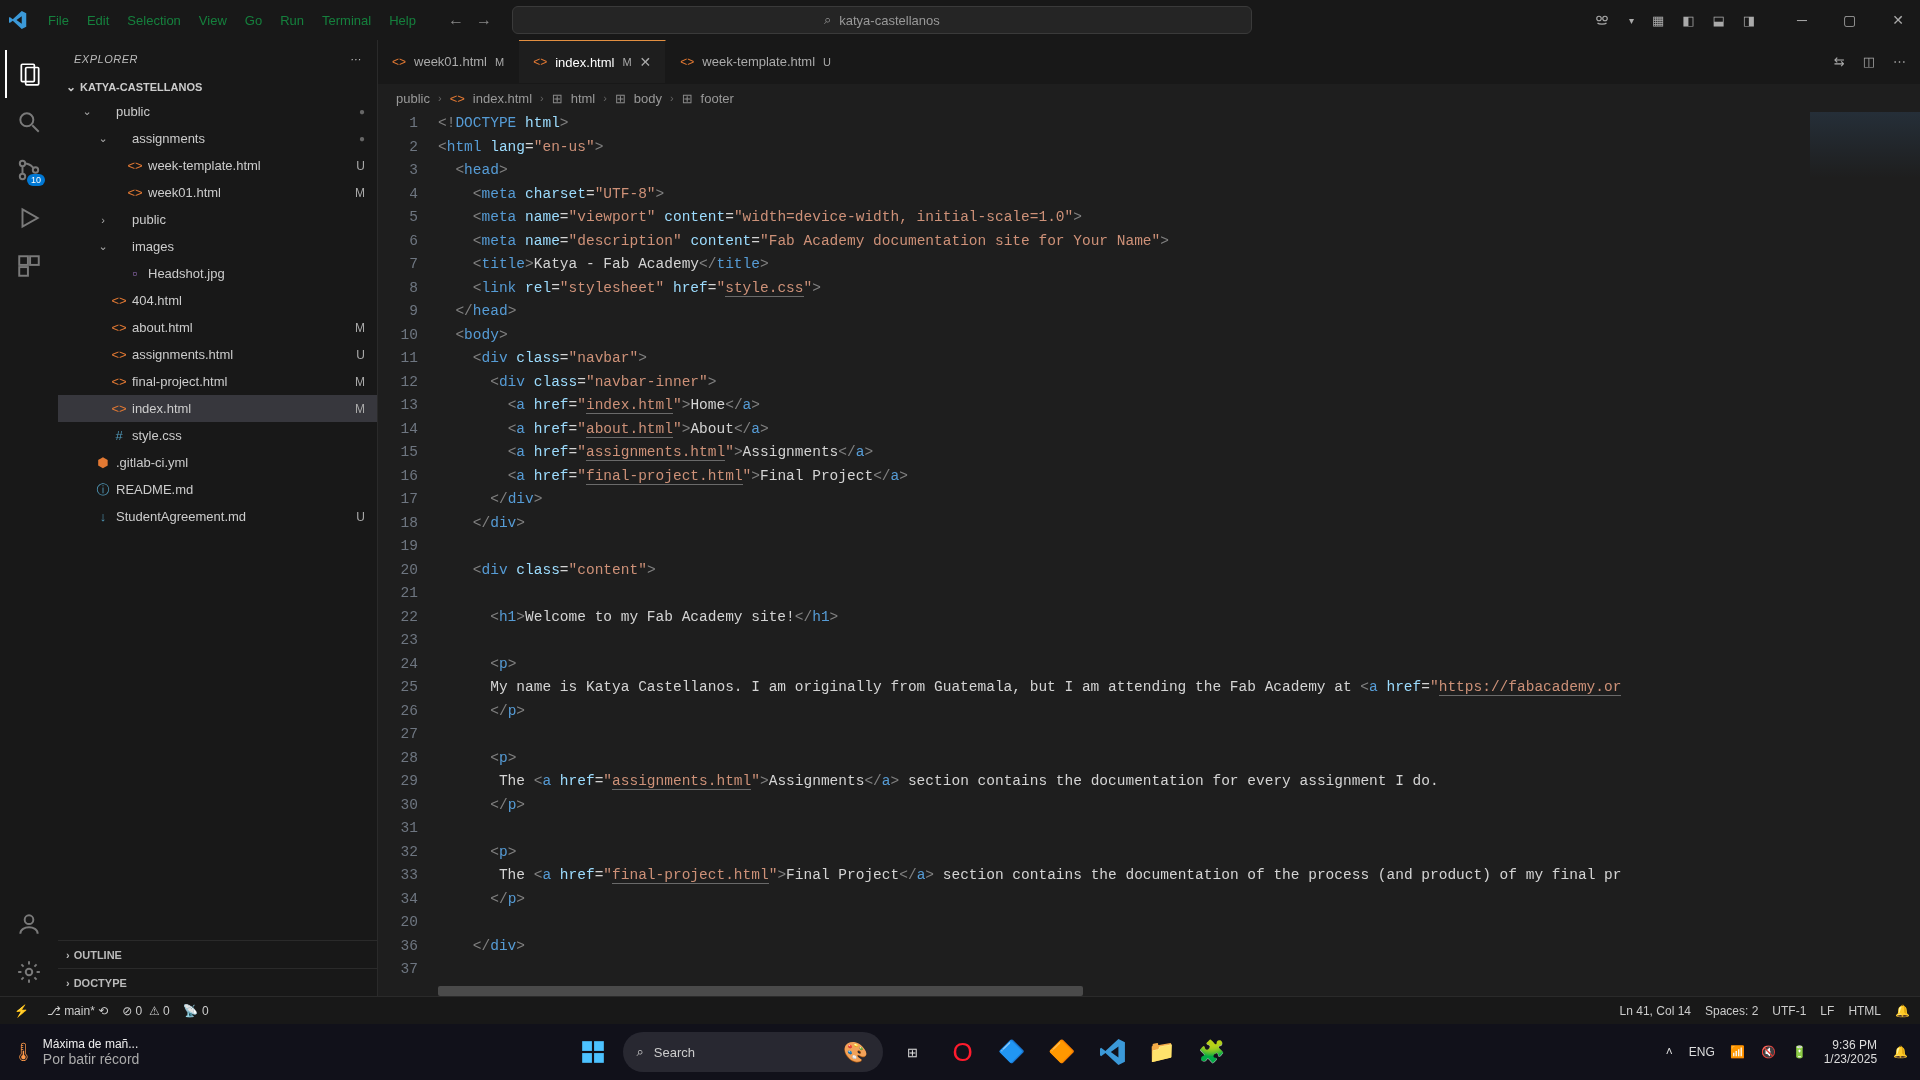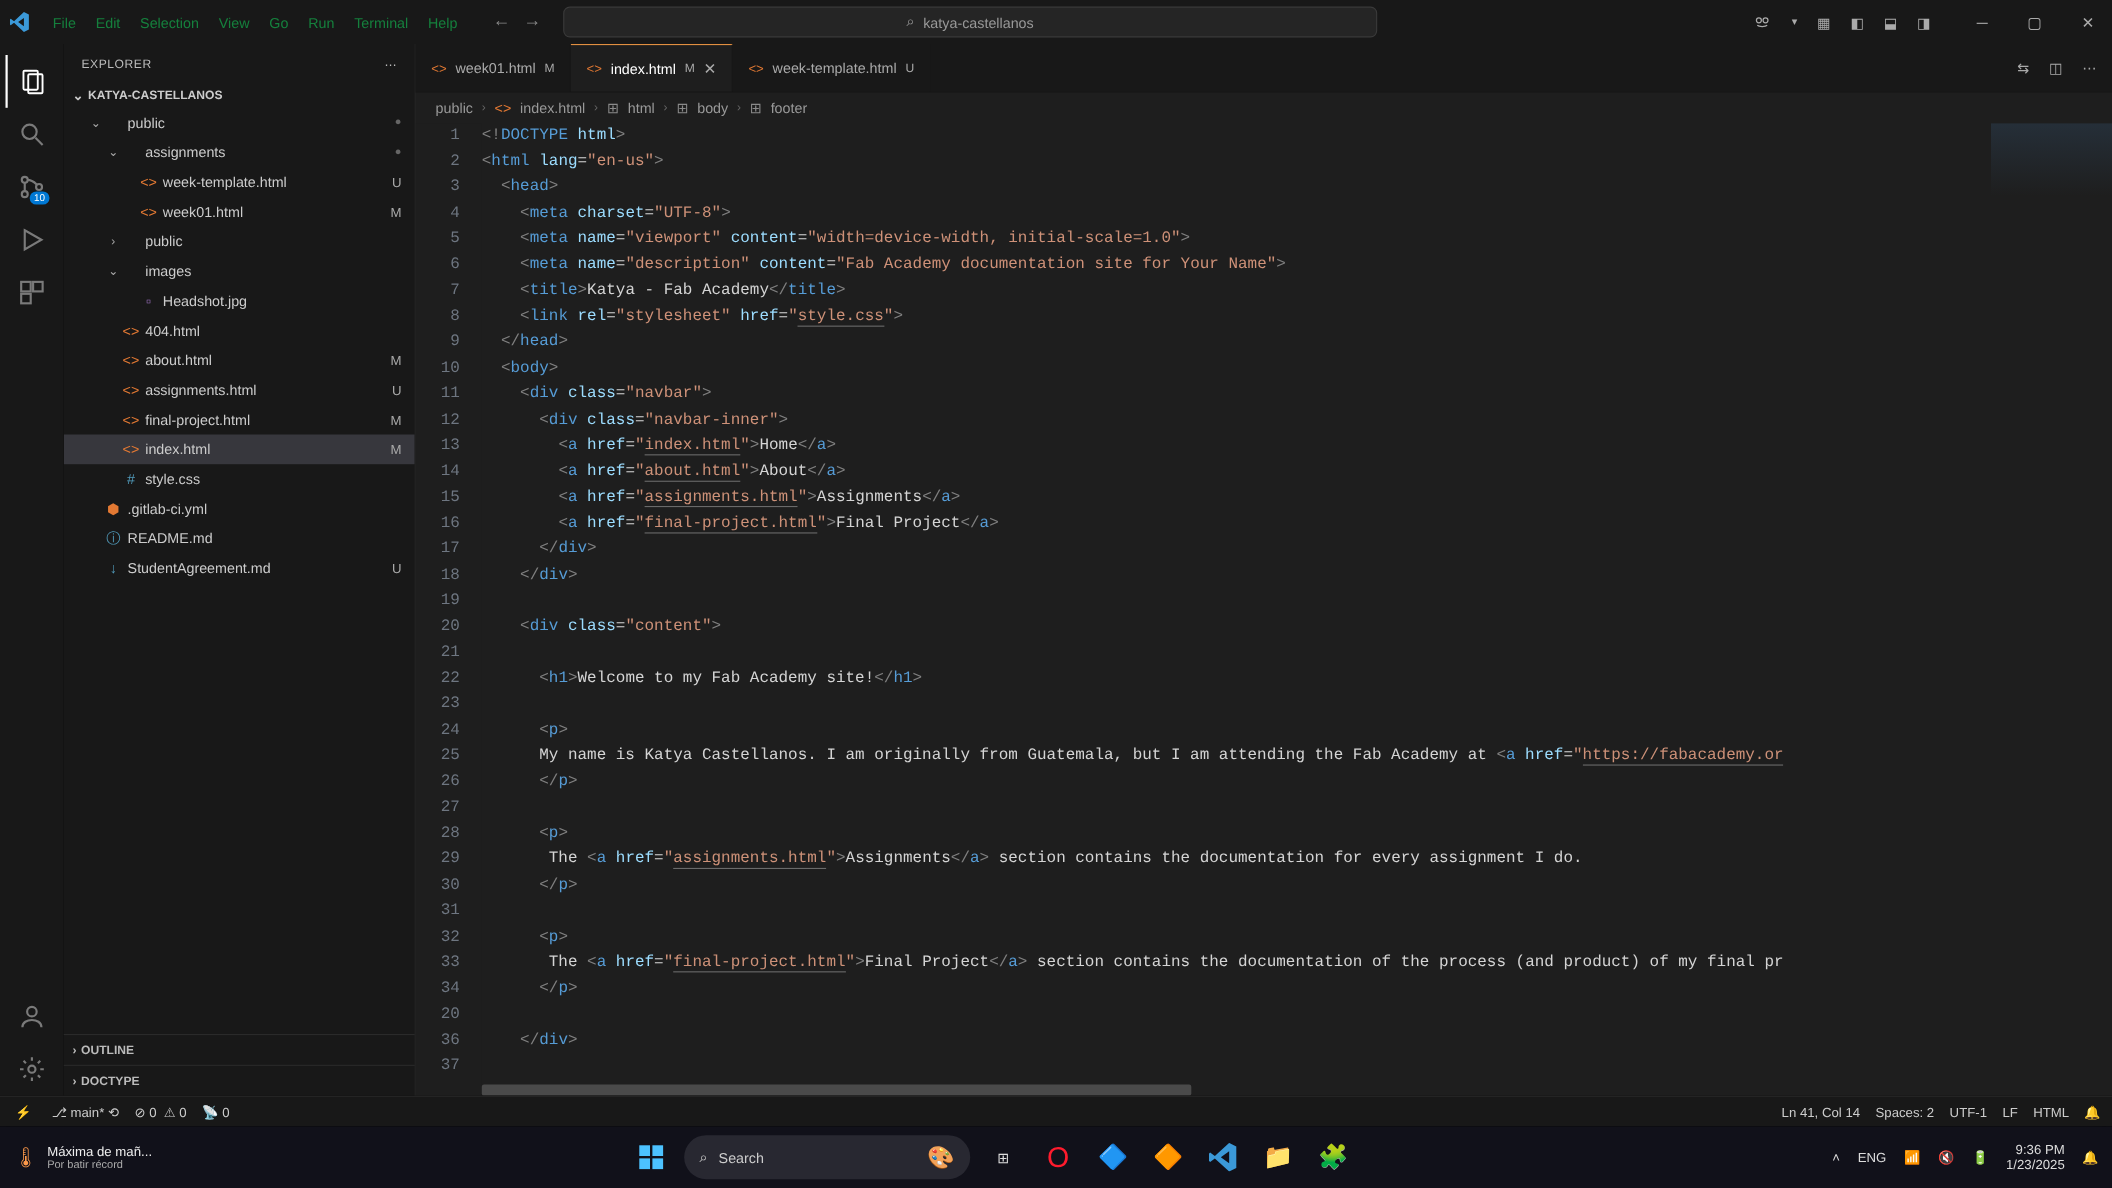--- a/index.html
+++ b/index.html
@@ -95,20 +95,21 @@
 }
 .sidebar-header {
   height: 38px;
   display: flex;
   align-items: center;
   justify-content: space-between;
   padding: 0 16px;
   font-size: 11px;
   letter-spacing: 0.5px;
   color: #bbb;
+  font-style: italic;
 }
 .folder-header {
   display: flex;
   align-items: center;
   padding: 2px 8px;
   font-weight: 600;
   font-size: 11px;
   color: #ccc;
   cursor: pointer;
 }
@@ -602,21 +603,21 @@
   <span>LF</span>
   <span>HTML</span>
   <span>🔔</span>
 </div>
 
 <div class="taskbar">
   <div class="weather">
     <span class="temp">🌡</span>
     <div>
       <div>Máxima de mañ...</div>
-      <div style="color:#aaa;font-size:10px;">Por batir récord</div>
+      <div style="color:#aaa;font-size:14px;">Por batir récord</div>
     </div>
   </div>
   <div class="tb-spacer"></div>
   <div class="tb-center">
     <div class="tb-icon">
       <svg width="26" height="26" viewBox="0 0 24 24">
           <rect x="2" y="2" width="9" height="9" fill="#4cc2ff"></rect>
           <rect x="13" y="2" width="9" height="9" fill="#4cc2ff"></rect>
           <rect x="2" y="13" width="9" height="9" fill="#4cc2ff"></rect>
           <rect x="13" y="13" width="9" height="9" fill="#4cc2ff"></rect>

